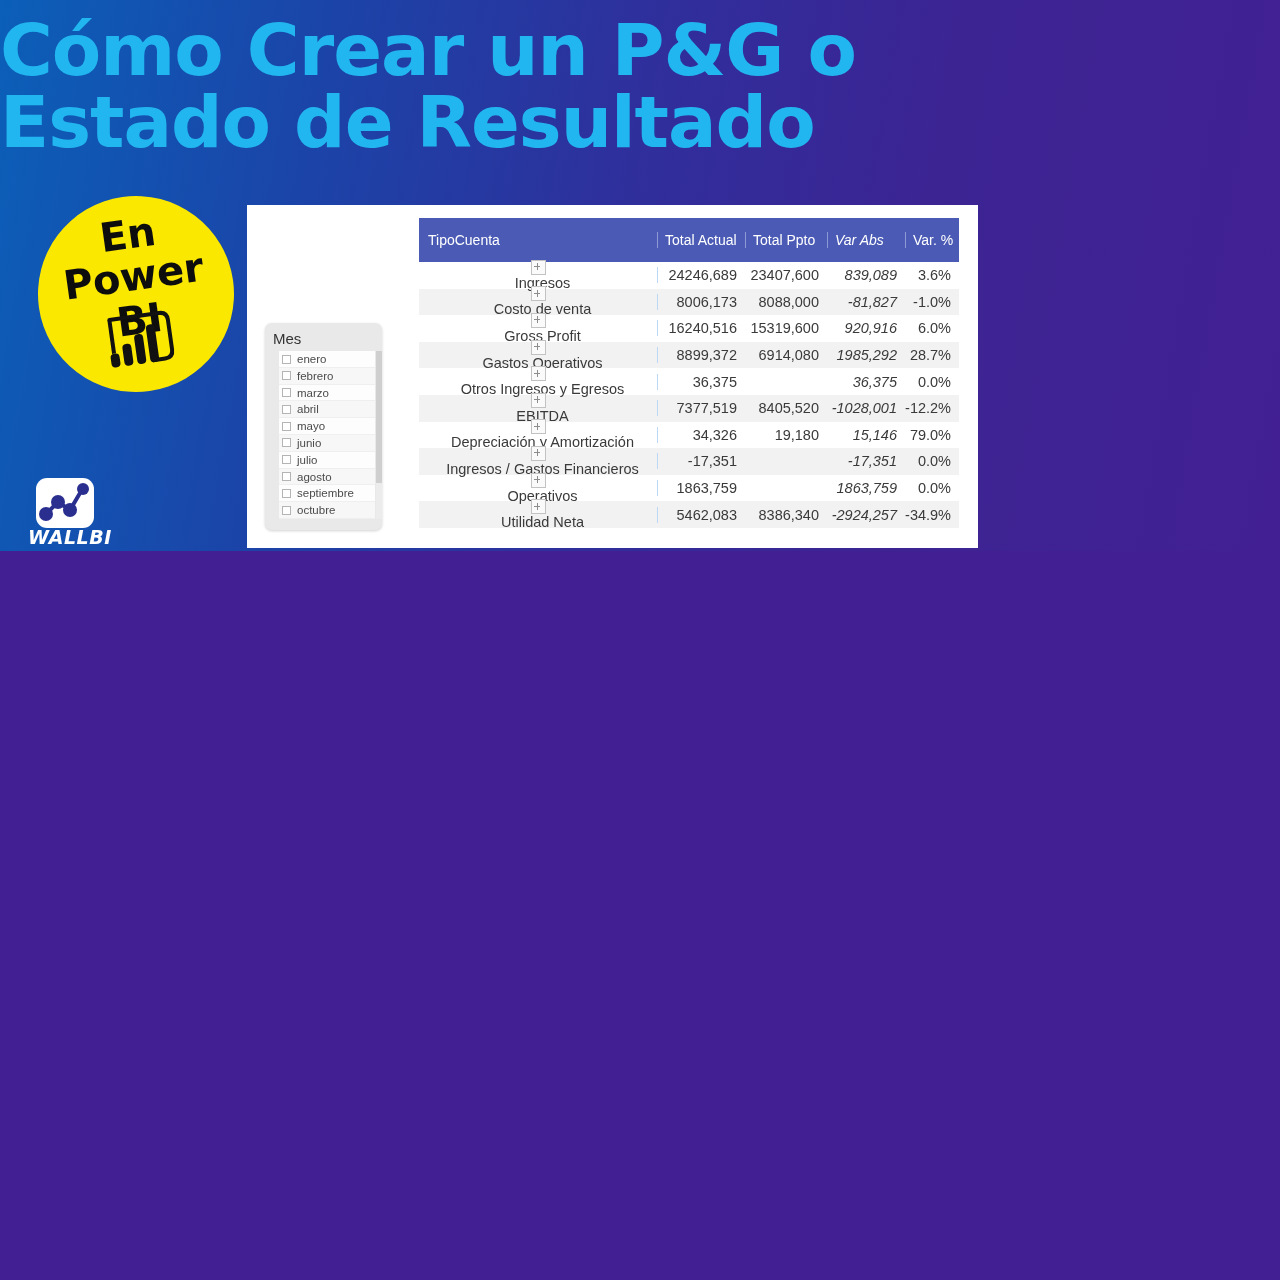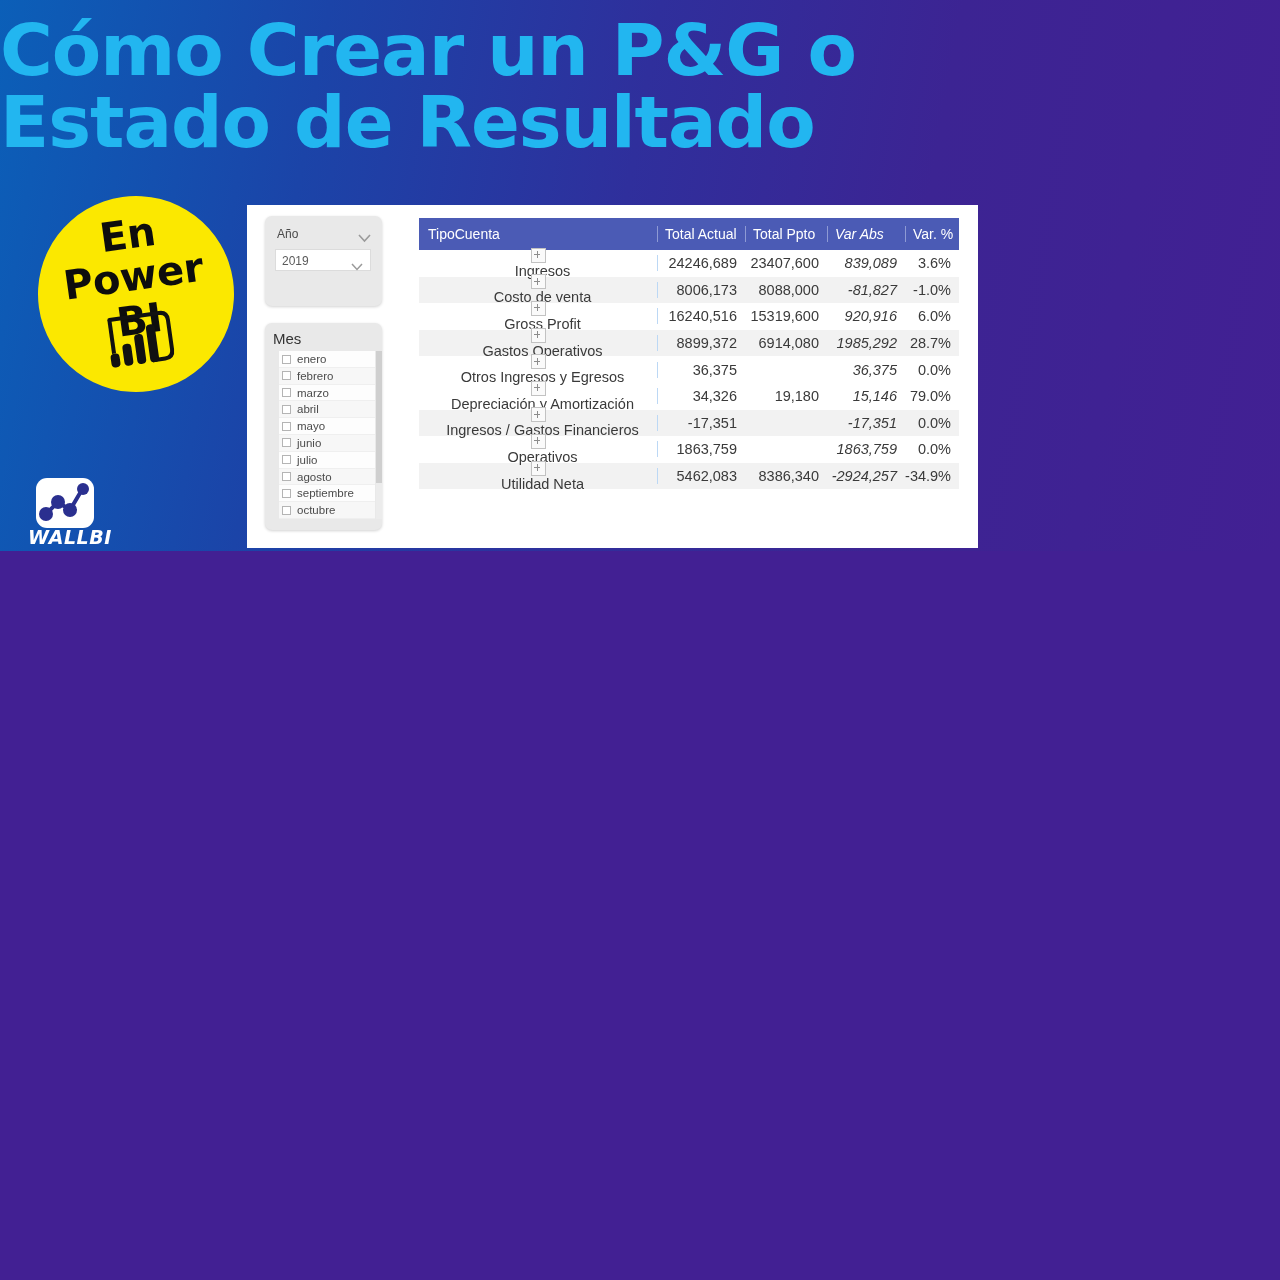--- a/index.html
+++ b/index.html
@@ -252,21 +252,21 @@
     left: 172px;
     top: 13px;
     width: 540px;
     font-size: 14.5px;
     color: #333333;
   }
   .m-header {
     display: flex;
     background: #4b5bb5;
     color: #ffffff;
-    height: 32px;
+    height: 44px;
     align-items: center;
     font-size: 14px;
   }
   .m-header .cell { box-sizing: border-box; }
   .m-header .c0 { padding-left: 9px; }
   .m-header .cnum {
     text-align: left;
     padding-left: 7px;
     border-left: 1px solid #8e9ad4;
   }
@@ -348,36 +348,20 @@
         <circle cx="22" cy="24" r="7" fill="#2a2f8f"></circle>
         <circle cx="34" cy="32" r="7" fill="#2a2f8f"></circle>
         <circle cx="47" cy="11" r="6" fill="#2a2f8f"></circle>
       </svg>
     </div>
     <div class="brand-text">WALLBI</div>
   </div>
 
   <div class="report-card">
 
-    <div class="slicer slicer-year">
-      <div class="slicer-title">Año</div>
-      <div class="chevron-header">
-        <svg width="13" height="9" viewBox="0 0 13 9">
-            <path d="M1 1 L6.5 7 L12 1" stroke="#9a9a9a" stroke-width="1.6" fill="none"></path>
-          </svg>
-      </div>
-      <div class="dropdown">
-        <span class="dropdown-value">2019</span>
-        <span class="dropdown-chevron">
-          <svg width="12" height="8" viewBox="0 0 12 8">
-              <path d="M1 1 L6 6.5 L11 1" stroke="#9a9a9a" stroke-width="1.5" fill="none"></path>
-            </svg>
-        </span>
-      </div>
-    </div>
 
     <div class="slicer slicer-month">
       <div class="slicer-title-mes">Mes</div>
       <div class="month-list">
         <div class="month-row">
           <span class="month-check"></span>
           <span class="month-label">enero</span>
         </div>
         <div class="month-row">
           <span class="month-check"></span>
@@ -478,20 +462,30 @@
         <div class="cell c0">
             <span class="expand-icon"></span>
             <span>Otros Ingresos y Egresos</span>
           </div>
         <div class="cell c1 cnum">36,375</div>
         <div class="cell c2 cnum"></div>
         <div class="cell c3 cnum">36,375</div>
         <div class="cell c4 cnum">0.0%</div>
       </div>
 
+      <div class="m-row alt">
+        <div class="cell c0">
+            <span class="expand-icon"></span>
+            <span>EBITDA</span>
+          </div>
+        <div class="cell c1 cnum">7377,519</div>
+        <div class="cell c2 cnum">8405,520</div>
+        <div class="cell c3 cnum">-1028,001</div>
+        <div class="cell c4 cnum">-12.2%</div>
+      </div>
 
       <div class="m-row">
         <div class="cell c0">
             <span class="expand-icon"></span>
             <span>Depreciación y Amortización</span>
           </div>
         <div class="cell c1 cnum">34,326</div>
         <div class="cell c2 cnum">19,180</div>
         <div class="cell c3 cnum">15,146</div>
         <div class="cell c4 cnum">79.0%</div>

